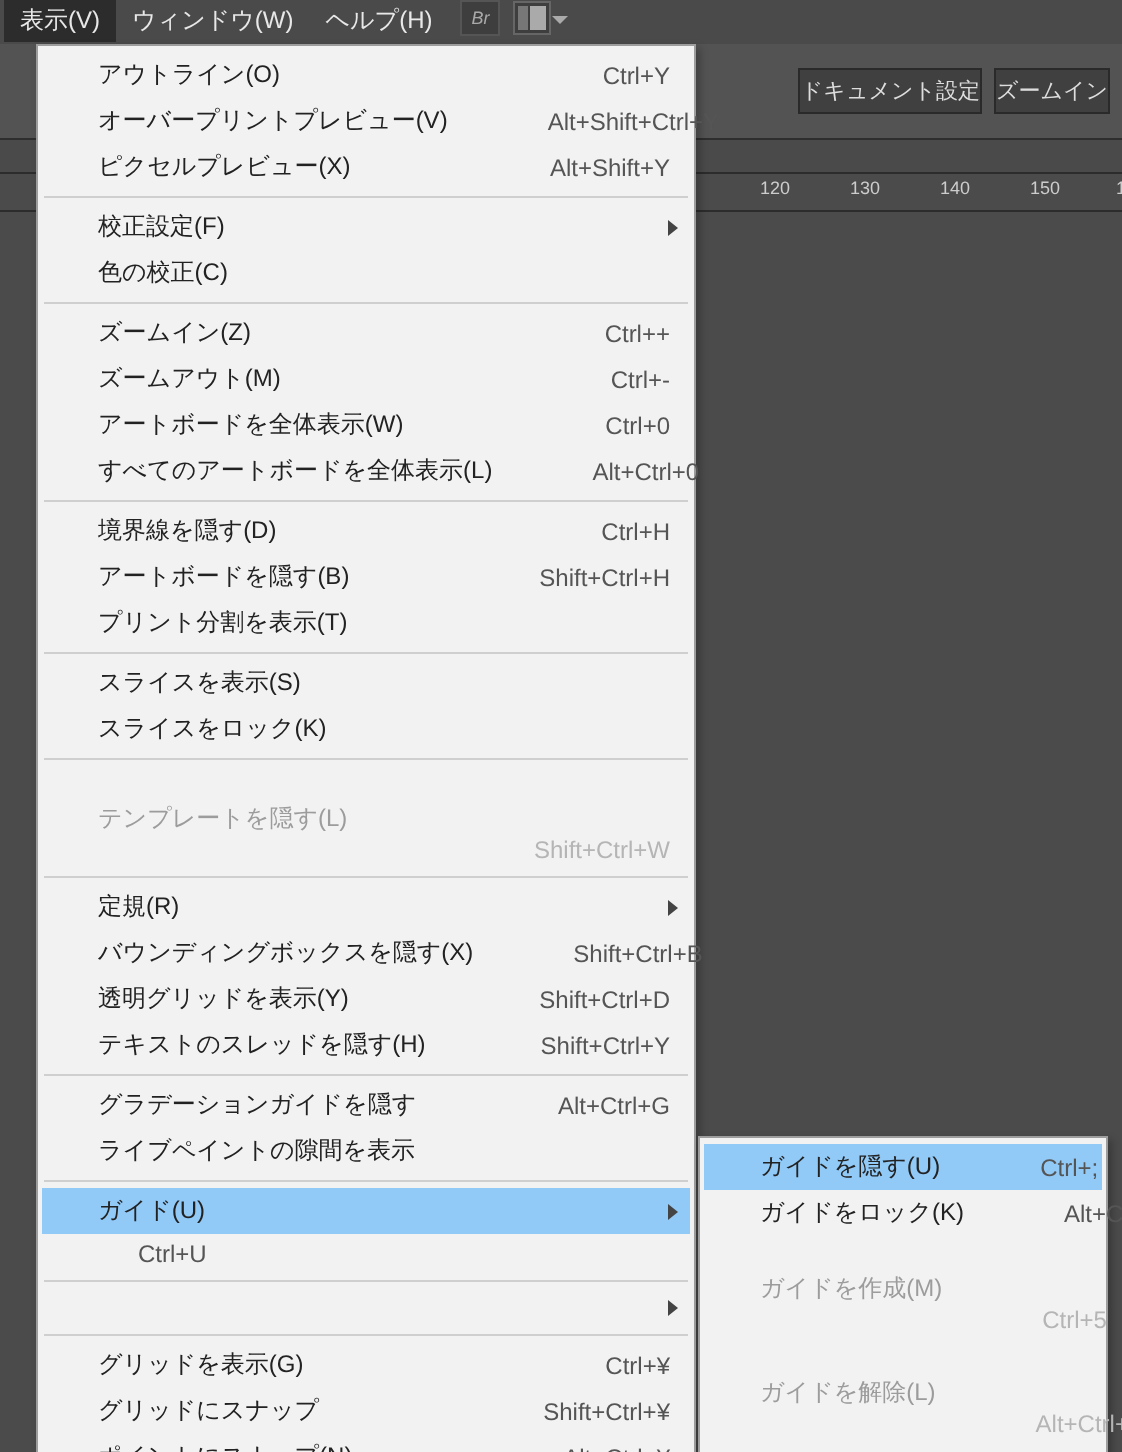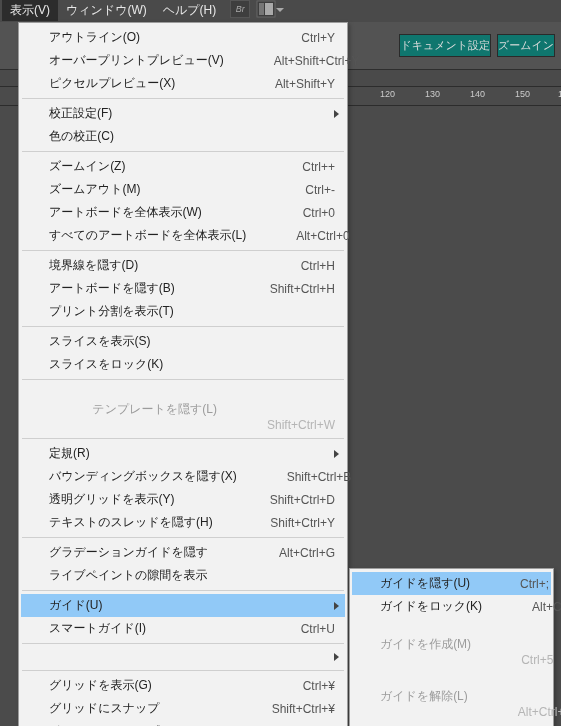--- a/index.html
+++ b/index.html
@@ -30,21 +30,21 @@
     display: flex; align-items: center; justify-content: center;
     font-size: 9px; color: #aaa; background: #3e3e3e; font-style: italic;
   }
   .menubar-iconset { display: flex; align-items: center; margin-left: 6px; }
   .toolbar2 {
     position: absolute; top: 22px; left: 0; right: 0; height: 48px;
     background: #535353; border-bottom: 1px solid #2e2e2e;
     display: flex; align-items: center; justify-content: flex-end; padding-right: 6px;
   }
   .tbtn {
-    background: #0f766e; border: 1px solid #2a2a2a; color: #ddd;
+    background: #404040; border: 1px solid #2a2a2a; color: #ddd;
     font-size: 11px; padding: 3px 0; margin-left: 6px;
   }
   .ruler {
     position: absolute; top: 86px; left: 0; right: 0; height: 20px;
     background: #4b4b4b; border-top: 1px solid #2c2c2c; border-bottom: 1px solid #2c2c2c;
     display: flex; align-items: center; overflow: hidden;
   }
   .ruler .tick {
     position: absolute; top: 2px; font-size: 9px; color: #ccc;
   }
@@ -62,21 +62,21 @@
     color: #222;
     font-size: 12px;
   }
   .menu .row {
     display: flex; align-items: center;
     padding: 3px 10px 3px 28px;
     position: relative;
     cursor: default;
     min-height: 20px;
   }
-  .menu .row.disabled { color: #9c9c9c; text-align: right; }
+  .menu .row.disabled { color: #9c9c9c; }
   .menu .row.highlight { background: #91c9f7; }
   .menu .row .lbl { flex: 1 1 auto; white-space: nowrap; padding-right: 30px;}
   .menu .row .scut { color: #555; white-space: nowrap; padding-left: 20px;}
   .menu .row.disabled .scut { color: #b5b5b5; margin-top: 32px; }
   .menu .row .sub {
     position: absolute; right: 6px; top: 50%; transform: translateY(-50%);
     width: 0; height: 0; border-top: 4px solid transparent;
     border-bottom: 4px solid transparent; border-left: 5px solid #444;
   }
   .menu .sep {
@@ -204,21 +204,20 @@
     </div>
   <div class="row">
       <span class="lbl">ライブペイントの隙間を表示</span>
     </div>
   <div class="sep"></div>
   <div class="row highlight">
       <span class="lbl">ガイド(U)</span>
       <span class="sub"></span>
     </div>
   <div class="row">
-      <span class="lbl">スマートガイド(I)</span>
       <span class="scut">Ctrl+U</span>
     </div>
   <div class="sep"></div>
   <div class="row">
       <span class="sub"></span>
     </div>
   <div class="sep"></div>
   <div class="row">
       <span class="lbl">グリッドを表示(G)</span>
       <span class="scut">Ctrl+¥</span>

